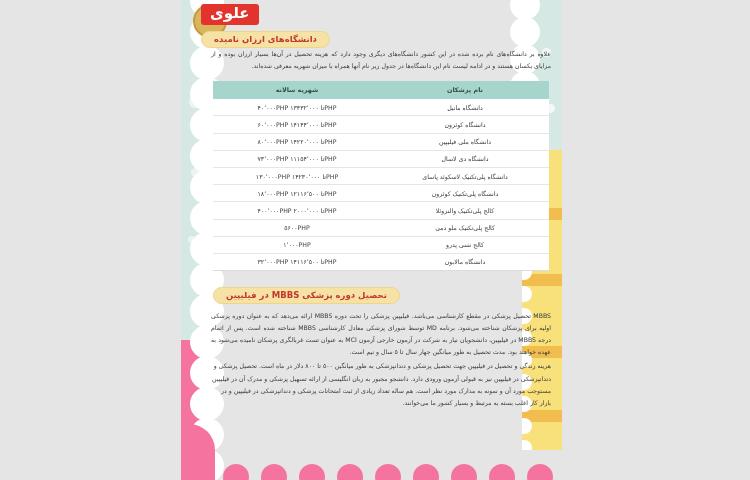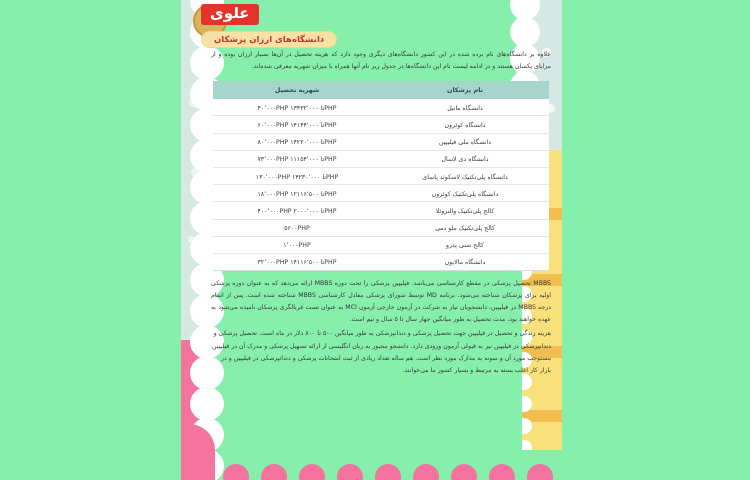--- a/index.html
+++ b/index.html
@@ -9,21 +9,21 @@
     height: 480px;
     overflow: hidden;
     background: #ffffff;
     font-family: "DejaVu Sans", "Liberation Sans", sans-serif;
   }
 
   #page {
     position: relative;
     width: 750px;
     height: 480px;
-    background: #86efac;
+    background: #e5e5e5;
     overflow: hidden;
   }
 
   
   .deco-left-teal {
     position: absolute;
     left: 181px; top: 0;
     width: 26px; height: 340px;
     background: #d6e8e4;
     z-index: 1;
@@ -319,34 +319,34 @@
 
     <div class="header-wrap">
 
       <div class="page-badge">۲۷</div>
 
       <div class="brand" style="left:auto; right:6px; top:3px; text-align:left; width:100%;">
         <div style="text-align:left;">
           <span class="brand-logo">علوی</span>
         </div>
         <div class="badge-row-right">
-          <span class="section-badge">دانشگاه‌های ارزان پزشکان</span>
+          <span class="section-badge">دانشگاه‌های ارزان نامیده</span>
         </div>
       </div>
 
     </div>
 
     <p class="para intro">علاوه بر دانشگاه‌های نام برده شده در این کشور دانشگاه‌های دیگری وجود دارد که هزینه تحصیل در آن‌ها بسیار ارزان بوده و از مزایای یکسان هستند و در ادامه لیست نام این دانشگاه‌ها در جدول زیر نام آنها همراه با میزان شهریه معرفی شده‌اند.</p>
 
     <div class="tbl-wrap">
       <table class="fees">
         <thead>
           <tr>
             <th>نام پزشکان</th>
-            <th>شهریه تحصیل</th>
+            <th>شهریه سالانه</th>
           </tr>
         </thead>
         <tbody id="feesBody">
             <tr>
               <td class="uni">دانشگاه مانیل</td>
               <td class="fee">۴۰٬۰۰۰PHP تا ۱۳۴۳۲٬۰۰۰PHP</td>
             </tr>
             <tr>
               <td class="uni">دانشگاه کوئزون</td>
               <td class="fee">۶۰٬۰۰۰PHP تا ۱۴۱۴۴٬۰۰۰PHP</td>
@@ -380,20 +380,23 @@
               <td class="fee">۱٬۰۰۰PHP</td>
             </tr>
             <tr>
               <td class="uni">دانشگاه مالابون</td>
               <td class="fee">۳۲٬۰۰۰PHP تا ۱۴۱۱۶٬۵۰۰PHP</td>
             </tr>
           </tbody>
       </table>
     </div>
 
+    <div class="sec2-badge-row">
+      <span class="section-badge">تحصیل دوره پزشکی MBBS در فیلیپین</span>
+    </div>
 
     <p class="para sec2">MBBS تحصیل پزشکی در مقطع کارشناسی می‌باشد. فیلیپین پزشکی را تحت دوره MBBS ارائه می‌دهد که به عنوان دوره پزشکی اولیه برای پزشکان شناخته می‌شود. برنامه MD توسط شورای پزشکی معادل کارشناسی MBBS شناخته شده است. پس از اتمام درجه MBBS در فیلیپین، دانشجویان نیاز به شرکت در آزمون خارجی آزمون MCI به عنوان تست غربالگری پزشکان نامیده می‌شود به عهده خواهند بود. مدت تحصیل به طور میانگین چهار سال تا ۵ سال و نیم است.</p>
 
     <p class="para para-last" style="margin-top:2px;">هزینه زندگی و تحصیل در فیلیپین جهت تحصیل پزشکی و دندانپزشکی به طور میانگین ۵۰۰ تا ۸۰۰ دلار در ماه است. تحصیل پزشکی و دندانپزشکی در فیلیپین نیز به قبولی آزمون ورودی دارد. دانشجو مجبور به زبان انگلیسی از ارائه تسهیل پزشکی و مدرک آن در فیلیپین مستوجب مورد آن و نمونه به مدارک مورد نظر است. هم ساله تعداد زیادی از ثبت امتحانات پزشکی و دندانپزشکی در فیلیپین و در بازار کار اغلب بسته به مرتبط و بسیار کشور ما می‌خوانند.</p>
 
   </div>
 
 </div>
 
 </body></html>

